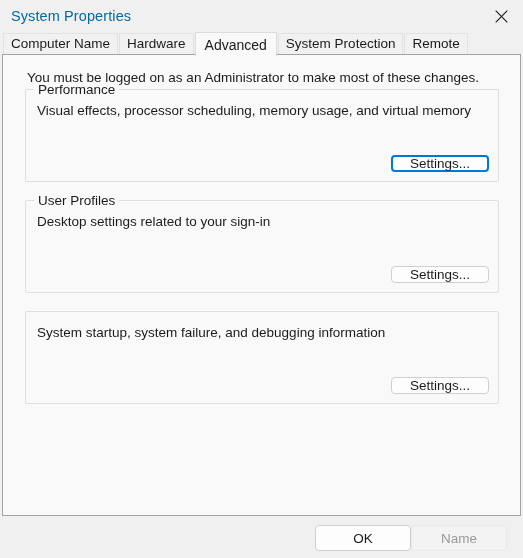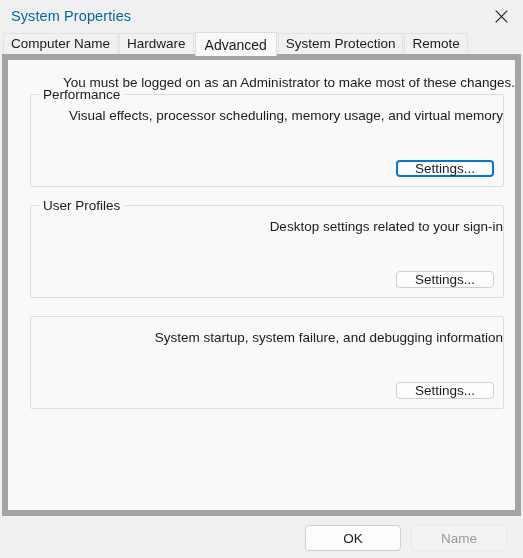--- a/index.html
+++ b/index.html
@@ -93,24 +93,23 @@
     position: relative;
     z-index: 4;
   }
 
   
   .tabpanel {
     position: relative;
     margin: 0 2px 0 2px;
     flex: 1 1 auto;
     background: #f9f9f9;
-    border: 6px solid #a3a3a3;
+    border: 1px solid #a3a3a3;
     box-sizing: border-box;
     padding: 0;
-    text-align: right;
   }
 
   .admin-note {
     font-size: 13.5px;
     color: #1b1b1b;
     padding: 16px 0 0 24px;
     line-height: 1.1;
   }
 
   
@@ -194,21 +193,20 @@
     flex: 0 0 42px;
     height: 42px;
     background: #f0f0f0;
     position: relative;
   }
   .footer-buttons {
     position: absolute;
     right: 16px;
     top: 9px;
     display: flex;
-    gap: 10px;
   }
   .footer-buttons .btn {
     width: 96px;
     height: 26px;
   }
 </style>
 </head>
 <body>
 
 <div class="dialog">

